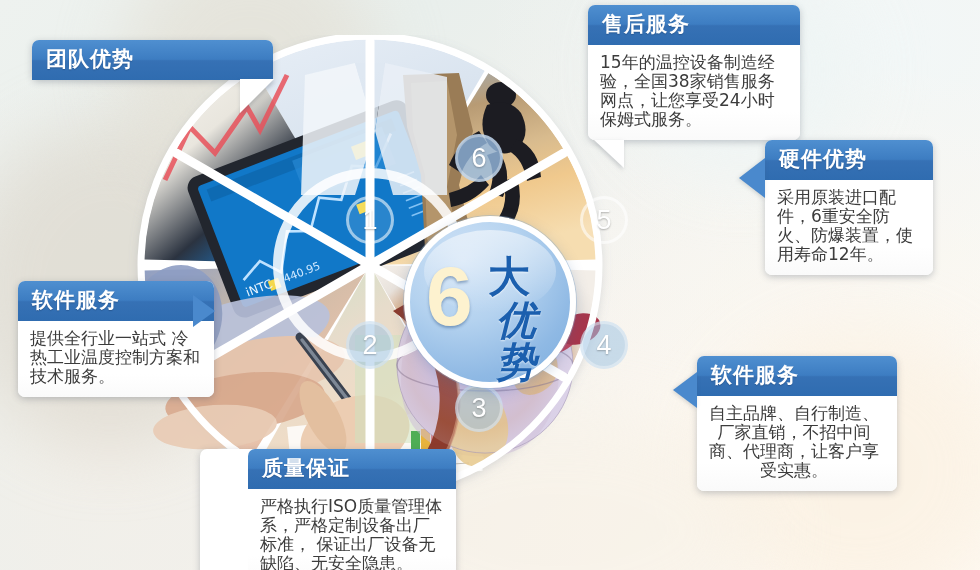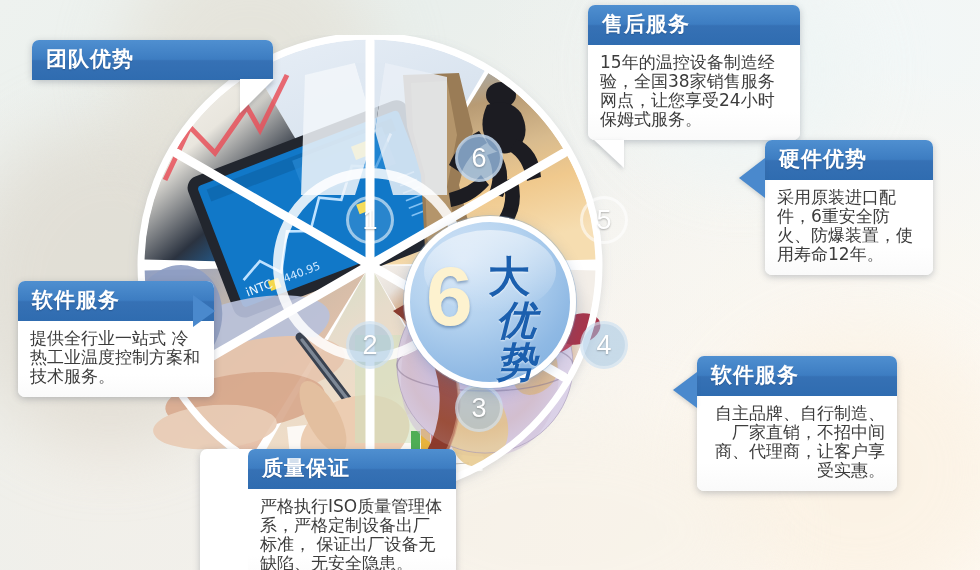--- a/index.html
+++ b/index.html
@@ -89,21 +89,21 @@
     letter-spacing:1px;
   }
   .card .bd{
     padding:8px 12px 11px 12px;color:#3c3c3c;
     font-size:17px;line-height:19px;
     font-family:"DejaVu Sans","Liberation Sans",sans-serif;
     border-radius:0 0 7px 7px;
     background:linear-gradient(180deg,#ffffff 0%,#ffffff 70%,#fafafa 100%);
     white-space:pre-line;
   }
-  .card .bd.ctr{text-align:right;padding-left:6px;}
+  .card .bd.ctr{text-align:center;padding-left:6px;}
   .tail{position:absolute;width:0;height:0;}
 
   
   #card-team{left:32px;top:40px;width:241px;}
   #card-team .tail{
     right:-1px;bottom:-33px;
     border-left:34px solid #ffffff;
     border-bottom:34px solid transparent;
     filter:drop-shadow(1px 2px 2px rgba(70,80,95,.28));
   }

